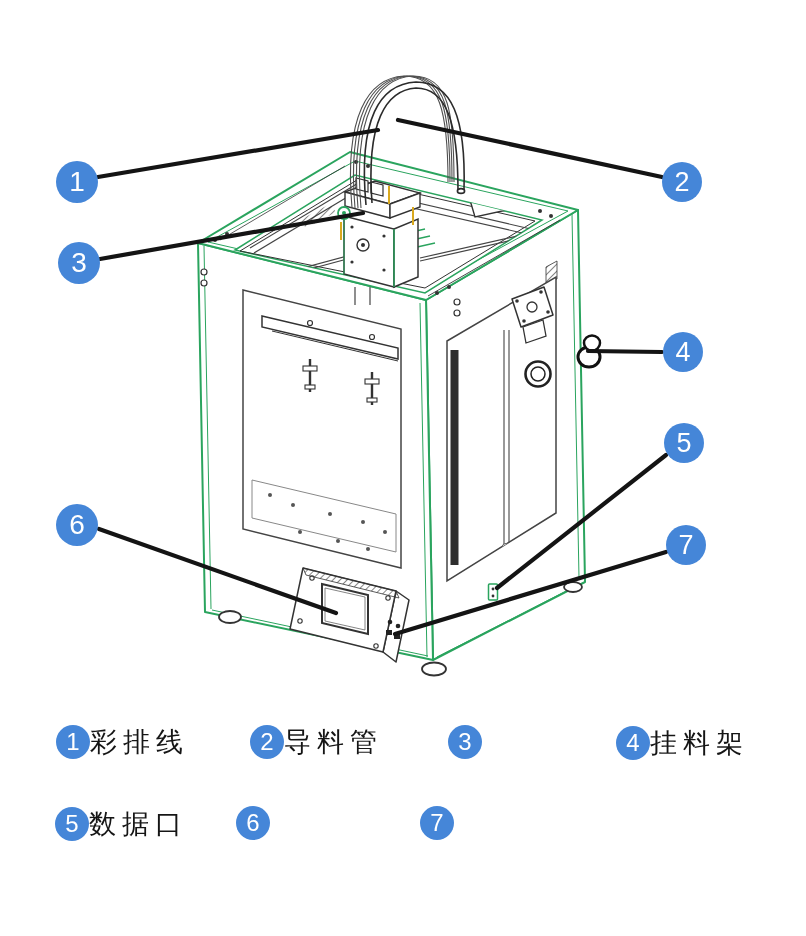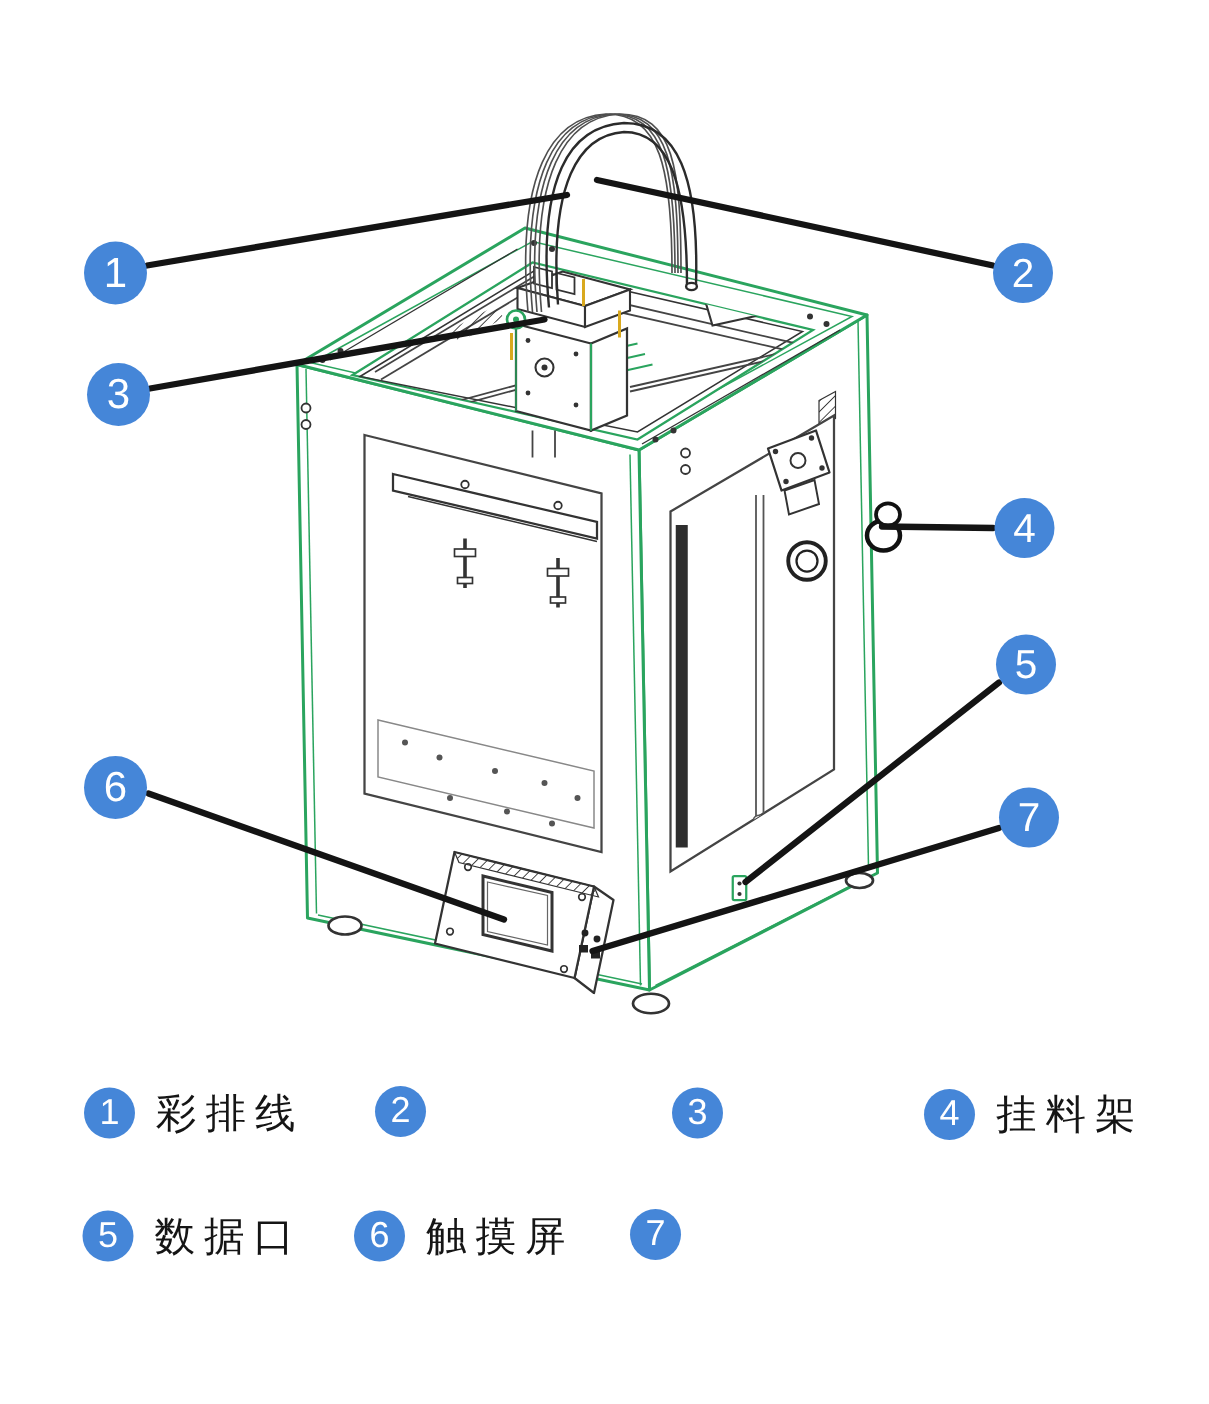--- a/index.html
+++ b/index.html
@@ -4,21 +4,21 @@
 <style>
   html,body{margin:0;padding:0;background:#fff;}
   .stage{position:relative;width:806px;height:936px;background:#fff;overflow:hidden;
          font-family:"Liberation Sans", sans-serif;}
   svg{position:absolute;left:0;top:0;}
   .callout-badge{position:absolute;border-radius:50%;display:flex;align-items:center;
     justify-content:center;color:#fff;font-family:"Liberation Sans",sans-serif;z-index:5;}
   .legend-item{position:absolute;display:flex;align-items:center;z-index:5;}
   .legend-badge{border-radius:50%;display:flex;align-items:center;justify-content:center;
     color:#fff;flex:0 0 auto;}
-  .legend-label{margin-left:14px;font-size:27px;letter-spacing:6px;color:#151515;
+  .legend-label{font-size:27px;letter-spacing:6px;color:#151515;
     white-space:nowrap;font-family:"Liberation Sans",sans-serif;}
 </style>
 </head>
 <body>
 
 <div class="stage">
 
 <svg width="806" height="936" viewBox="0 0 806 936">
   <defs>
     <pattern id="hatch" width="5" height="5" patternUnits="userSpaceOnUse" patternTransform="rotate(45)">
@@ -239,34 +239,34 @@
       <div class="callout-badge" style="left: 56px; top: 504px; width: 42px; height: 42px; background: rgb(69, 134, 216); font-size: 28px;">6</div>
       <div class="callout-badge" style="left: 666px; top: 525px; width: 40px; height: 40px; background: rgb(69, 134, 216); font-size: 27px;">7</div>
     </div>
 <div id="legend">
       <div class="legend-item" style="left: 56px; top: 724px;">
         <span class="legend-badge" style="width: 34px; height: 34px; background: rgb(69, 134, 216); font-size: 24px;">1</span>
         <span class="legend-label">彩排线</span>
       </div>
       <div class="legend-item" style="left: 250px; top: 724px;">
         <span class="legend-badge" style="width: 34px; height: 34px; background: rgb(69, 134, 216); font-size: 24px;">2</span>
+        <span class="legend-label">导料管</span>
       </div>
       <div class="legend-item" style="left: 448px; top: 725px;">
         <span class="legend-badge" style="width: 34px; height: 34px; background: rgb(69, 134, 216); font-size: 24px;">3</span>
       </div>
       <div class="legend-item" style="left: 616px; top: 725px;">
         <span class="legend-badge" style="width: 34px; height: 34px; background: rgb(69, 134, 216); font-size: 24px;">4</span>
         <span class="legend-label">挂料架</span>
       </div>
       <div class="legend-item" style="left: 55px; top: 806px;">
         <span class="legend-badge" style="width: 34px; height: 34px; background: rgb(69, 134, 216); font-size: 24px;">5</span>
         <span class="legend-label">数据口</span>
       </div>
       <div class="legend-item" style="left: 236px; top: 806px;">
         <span class="legend-badge" style="width: 34px; height: 34px; background: rgb(69, 134, 216); font-size: 24px;">6</span>
-        <span class="legend-label">触摸屏</span>
       </div>
       <div class="legend-item" style="left: 420px; top: 806px;">
         <span class="legend-badge" style="width: 34px; height: 34px; background: rgb(69, 134, 216); font-size: 24px;">7</span>
       </div>
     </div>
 
 </div>
 
 </body></html>

